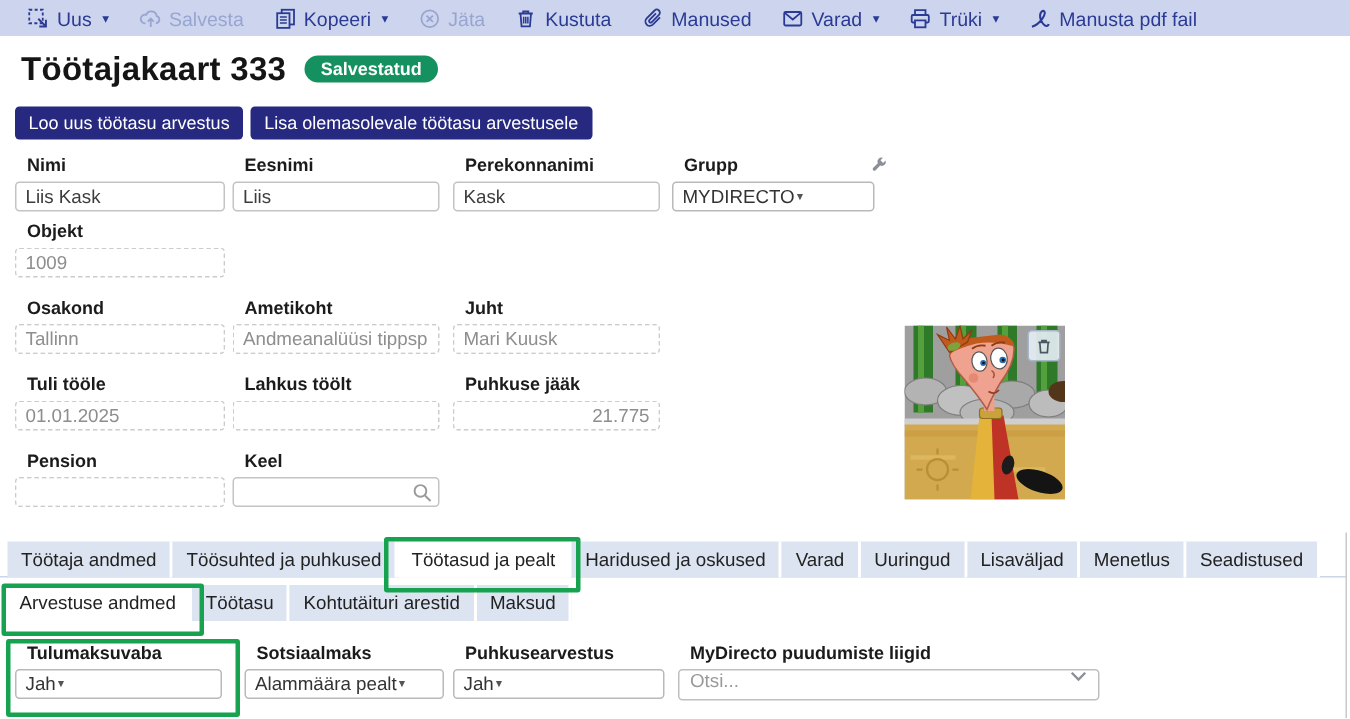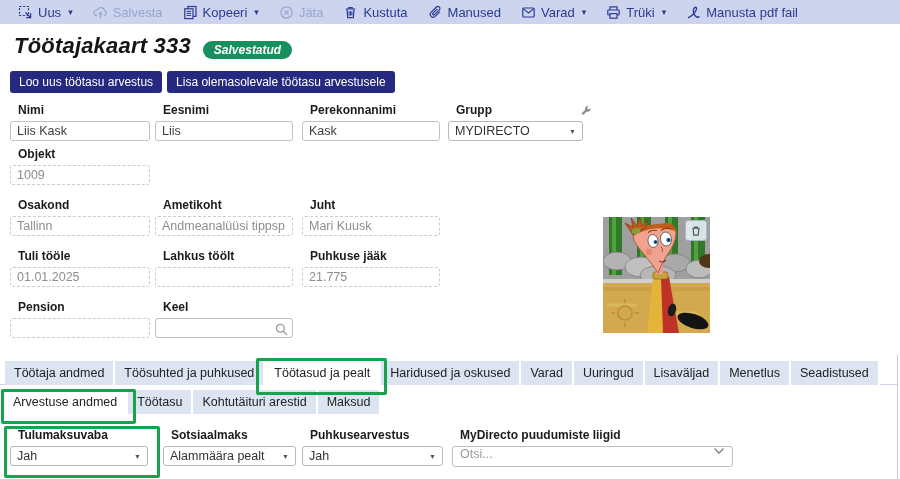--- a/index.html
+++ b/index.html
@@ -7,38 +7,38 @@
           font-family:"Liberation Sans","DejaVu Sans",sans-serif;color:#222;}
   
   .toolbar{position:absolute;left:0;top:0;width:900px;height:24px;background:#ccd5ed;
            display:flex;align-items:center;padding-left:8px;box-sizing:border-box;}
   .tb-item{display:flex;align-items:center;gap:5px;padding:0 10px;height:24px;
            color:#2b3a94;font-size:13px;cursor:pointer;white-space:nowrap;}
   .tb-item svg{display:block;}
   .tb-item.disabled{color:#98a5d1;cursor:default;}
   .tb-caret{font-size:9px;margin-left:2px;color:#2b3a94;}
   
-  .title-row{position:absolute;left:14px;top:33px;display:flex;align-items:flex-end;gap:12px;font-style:italic;}
+  .title-row{position:absolute;left:14px;top:33px;display:flex;align-items:center;gap:12px;}
   .page-title{font-size:22px;font-weight:700;color:#151515;letter-spacing:.2px;}
   .badge{background:#15905f;color:#fff;font-size:12px;font-weight:700;
          padding:3px 11px;border-radius:11px;line-height:12px;}
   .action-btns{position:absolute;left:10px;top:71px;display:flex;gap:5px;justify-content:center;}
   .navy-btn{background:#26297f;color:#fff;font-size:12px;padding:4px 9px;border:none;
             border-radius:3px;cursor:pointer;font-family:inherit;white-space:nowrap;}
   
   .fgroup{position:absolute;}
   .flabel{display:block;font-size:12px;font-weight:700;color:#1b1b1b;line-height:13px;
           margin-bottom:4px;padding-left:8px;white-space:nowrap;}
   .finput{width:100%;height:20px;border:1px solid #c3c3c3;border-radius:3px;background:#fff;
           font-family:inherit;font-size:12.5px;color:#3c3c3c;padding:0 6px;box-sizing:border-box;outline:none;}
   .finput.ro{border-style:dashed;border-color:#cccccc;color:#8e8e8e;}
-  .finput.ra{text-align:left;}
+  .finput.ra{text-align:right;}
   .finput-wrap{position:relative;}
   .input-icon{position:absolute;right:5px;top:4px;}
-  .fselect{display:flex;align-items:center;justify-content:space-between;height:20px;
+  .fselect{display:flex;align-items:center;height:20px;
            border:1px solid #b9b9b9;border-radius:3px;background:#fff;padding:0 6px;
            box-sizing:border-box;font-size:12.5px;color:#333;cursor:pointer;}
   .fselect .caret{font-size:7px;color:#555;}
   .s2select{display:flex;align-items:flex-start;justify-content:space-between;height:21px;
             border:1px solid #bfbfbf;border-radius:3px;background:#fff;padding:0 7px;
             box-sizing:border-box;font-size:12.5px;cursor:pointer;}
   .s2select .ph{color:#9a9a9a;}
   
   .tabs-row{position:absolute;left:0;right:2px;top:361px;height:24px;display:flex;
             padding-left:5px;box-sizing:border-box;border-bottom:1px solid #ccd4e8;}

